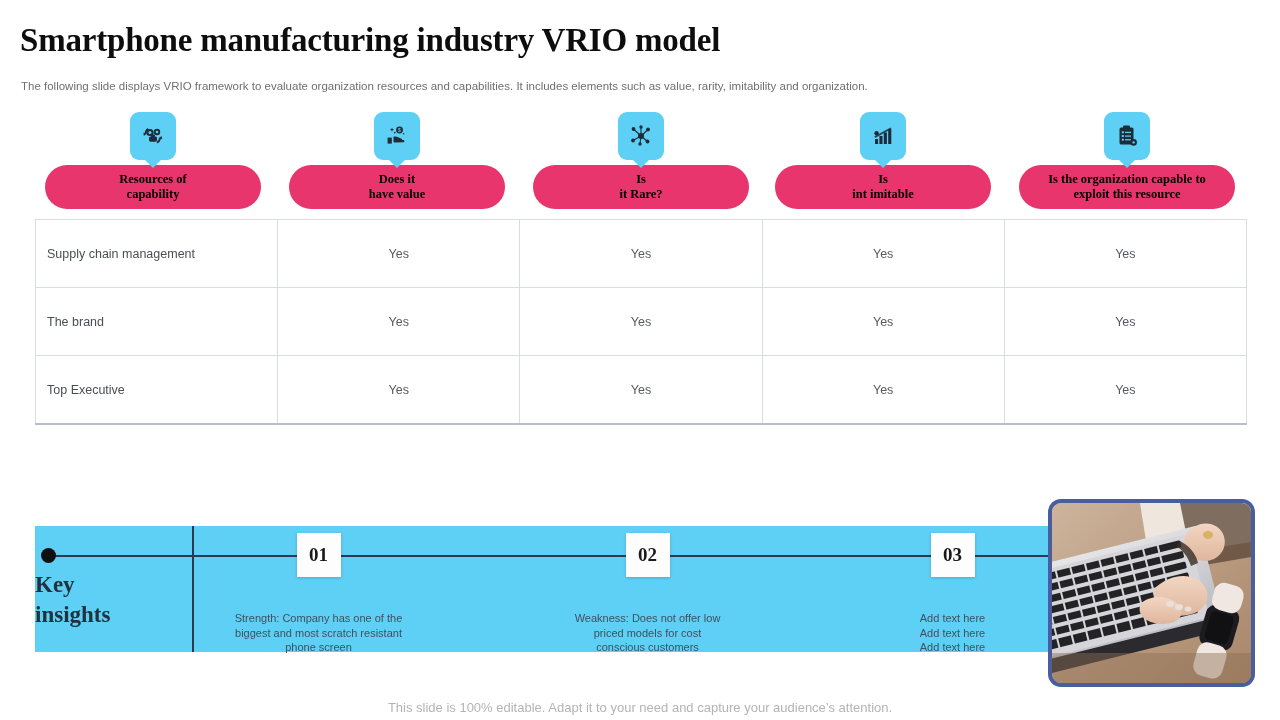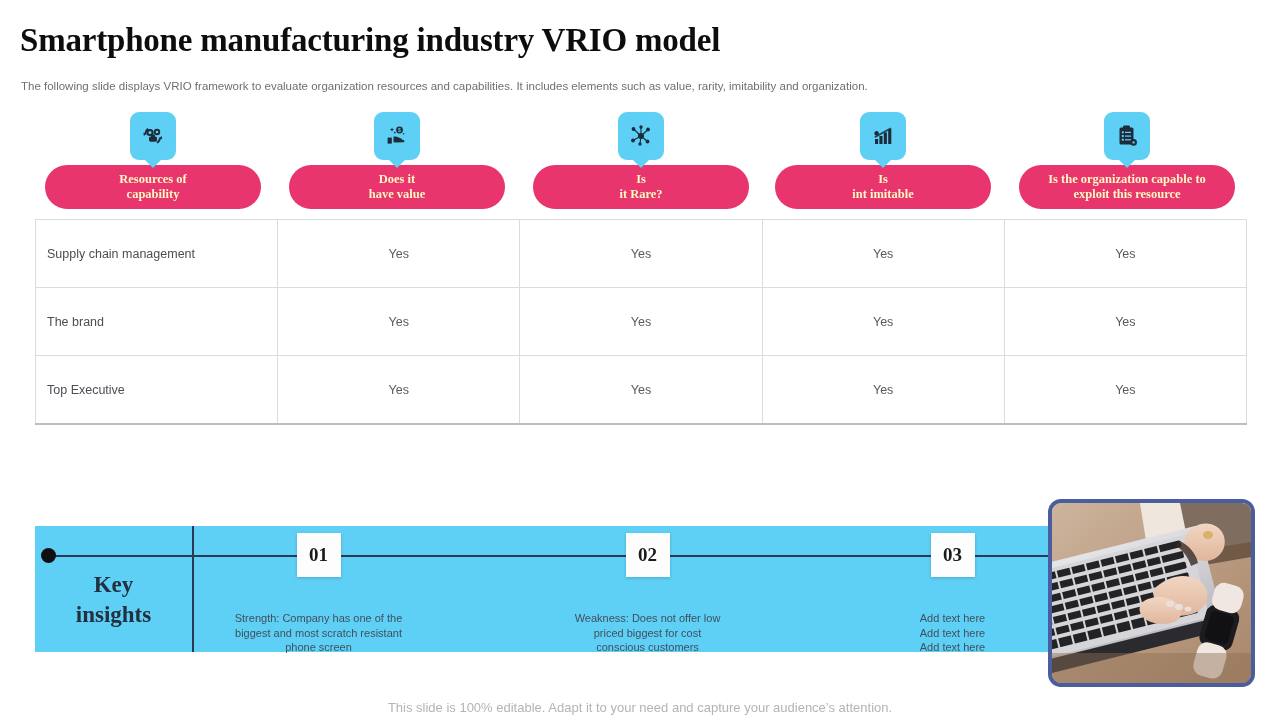--- a/index.html
+++ b/index.html
@@ -80,21 +80,21 @@
     display: flex;
     align-items: center;
     justify-content: center;
     z-index: 2;
   }
   .pill-label {
     font-family: "Liberation Serif", serif;
     font-weight: 700;
     font-size: 12.5px;
     line-height: 15px;
-    color: #fef9c3;
+    color: #000000;
     text-align: center;
     padding: 0 8px;
     white-space: pre-line;
   }
 
   
   #vrio-table {
     position: absolute;
     left: 35px;
     top: 219px;
@@ -153,21 +153,21 @@
     width: 1.5px;
     height: 126px;
     background: #2b3a52;
     z-index: 3;
   }
   #insights-title {
     position: absolute;
     left: 35px;
     top: 570px;
     width: 157px;
-    text-align: center;
+    text-align: left;
     font-family: "Liberation Serif", serif;
     font-weight: 700;
     font-size: 23px;
     line-height: 30px;
     color: #22303f;
     z-index: 3;
     white-space: pre-line;
   }
   .insight-item { position: absolute; z-index: 3; }
   .insight-num {
@@ -383,21 +383,21 @@
 
 <div class="insight-item" style="left:210px; top:533px; width:217px;">
   <div class="insight-num">01</div>
   <div class="insight-text">Strength: Company has one of the
 biggest and most scratch resistant
 phone screen</div>
 </div>
 <div class="insight-item" style="left:539px; top:533px; width:217px;">
   <div class="insight-num">02</div>
   <div class="insight-text">Weakness: Does not offer low
-priced biggest for cost
+priced models for cost
 conscious customers</div>
 </div>
 <div class="insight-item" style="left:844px; top:533px; width:217px;">
   <div class="insight-num">03</div>
   <div class="insight-text">Add text here
 Add text here
 Add text here</div>
 </div>
 
 <div id="photo-card">

